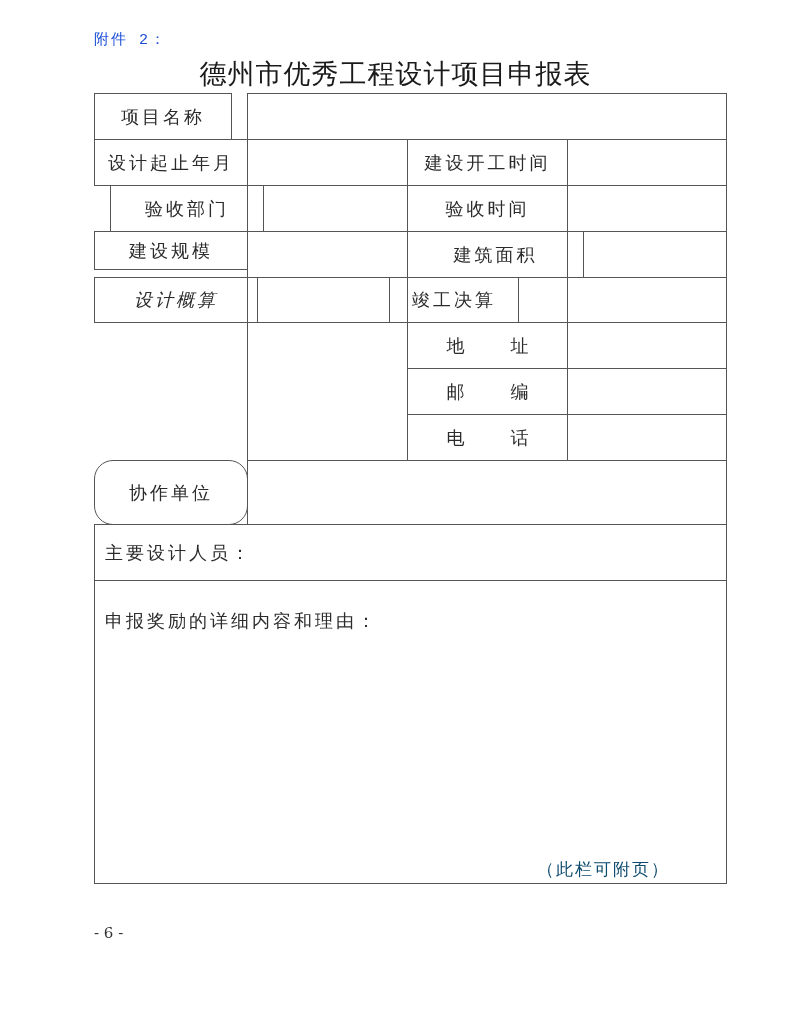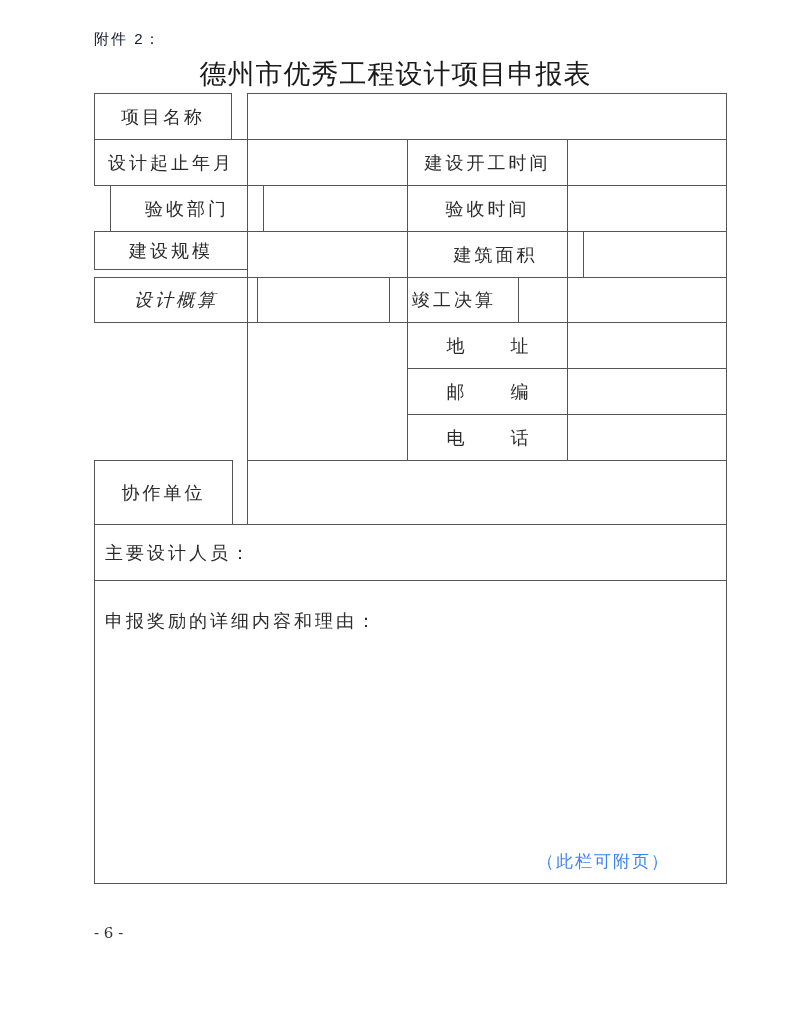--- a/index.html
+++ b/index.html
@@ -2,22 +2,22 @@
 <html><head>
 <meta charset="utf-8">
 <style>
   html, body { margin: 0; padding: 0; }
   body {
     width: 791px; height: 1016px; background: #ffffff; position: relative;
     font-family: "DejaVu Sans", "Liberation Sans", sans-serif; color: #2a2a2a;
     overflow: hidden;
   }
   .attachment {
-    position: absolute; left: 94px; top: 30px; font-size: 15px; color: #0f172a;
-    letter-spacing: 2px; font-family: Liberation Sans, sans-serif;
+    position: absolute; left: 94px; top: 30px; font-size: 15px; color: #1d4ed8;
+    letter-spacing: 2px; font-family: Liberation Mono, monospace;
   }
   .title {
     position: absolute; left: 0; width: 791px; top: 56px; text-align: center;
     font-size: 27px; letter-spacing: 1px; color: #1a1a1a;
     font-family: "DejaVu Serif", serif;
   }
   .form {
     position: absolute; left: 94px; top: 93px; width: 633px; height: 791px;
   }
   .cell {
@@ -26,21 +26,21 @@
     display: flex; align-items: center; justify-content: center;
     font-size: 18px; letter-spacing: 3px; color: #2b2b2b;
     font-family: "DejaVu Sans", sans-serif;
   }
   .cell.left-align { justify-content: flex-start; padding-left: 10px; font-family: Liberation Serif, serif; }
   .cell.top-align { align-items: flex-start; padding-top: 28px; }
   .spaced { letter-spacing: 0; word-spacing: 0; }
   .spaced span { display: inline-block; }
   .spaced .gap { width: 46px; }
   .note {
-    position: absolute; right: 56px; bottom: 10px; font-size: 17px; letter-spacing: 2px; color: #3b82f6;
+    position: absolute; right: 56px; bottom: 2px; font-size: 17px; letter-spacing: 2px; color: #0c4a6e;
   }
   .page-num {
     position: absolute; left: 94px; top: 924px; font-size: 15px; color: #333;
     font-family: "DejaVu Serif", serif;
   }
 </style>
 </head>
 <body>
 
 <div class="attachment">附件 2：</div>
@@ -87,21 +87,21 @@
   </div>
   <div class="cell" style="left:473px;top:275px;width:160px;height:47px;"></div>
 
   <div class="cell spaced" style="left:313px;top:321px;width:161px;height:47px;">
     <span>电</span>
       <span class="gap"></span>
       <span>话</span>
   </div>
   <div class="cell" style="left:473px;top:321px;width:160px;height:47px;"></div>
 
-  <div class="cell" style="left:0;top:367px;width:139px;height:65px;">协作单位</div>
+  <div class="cell" style="left:0;top:367px;width:154px;height:65px;border-radius:19px;">协作单位</div>
   <div class="cell" style="left:153px;top:367px;width:480px;height:65px;"></div>
 
   <div class="cell left-align" style="left:0;top:431px;width:633px;height:57px;">
     <span>主要设计人员：</span>
   </div>
 
   <div class="cell left-align top-align" style="left:0;top:487px;width:633px;height:304px;">
     <span>申报奖励的详细内容和理由：</span>
     <span class="note">（此栏可附页）</span>
   </div>

